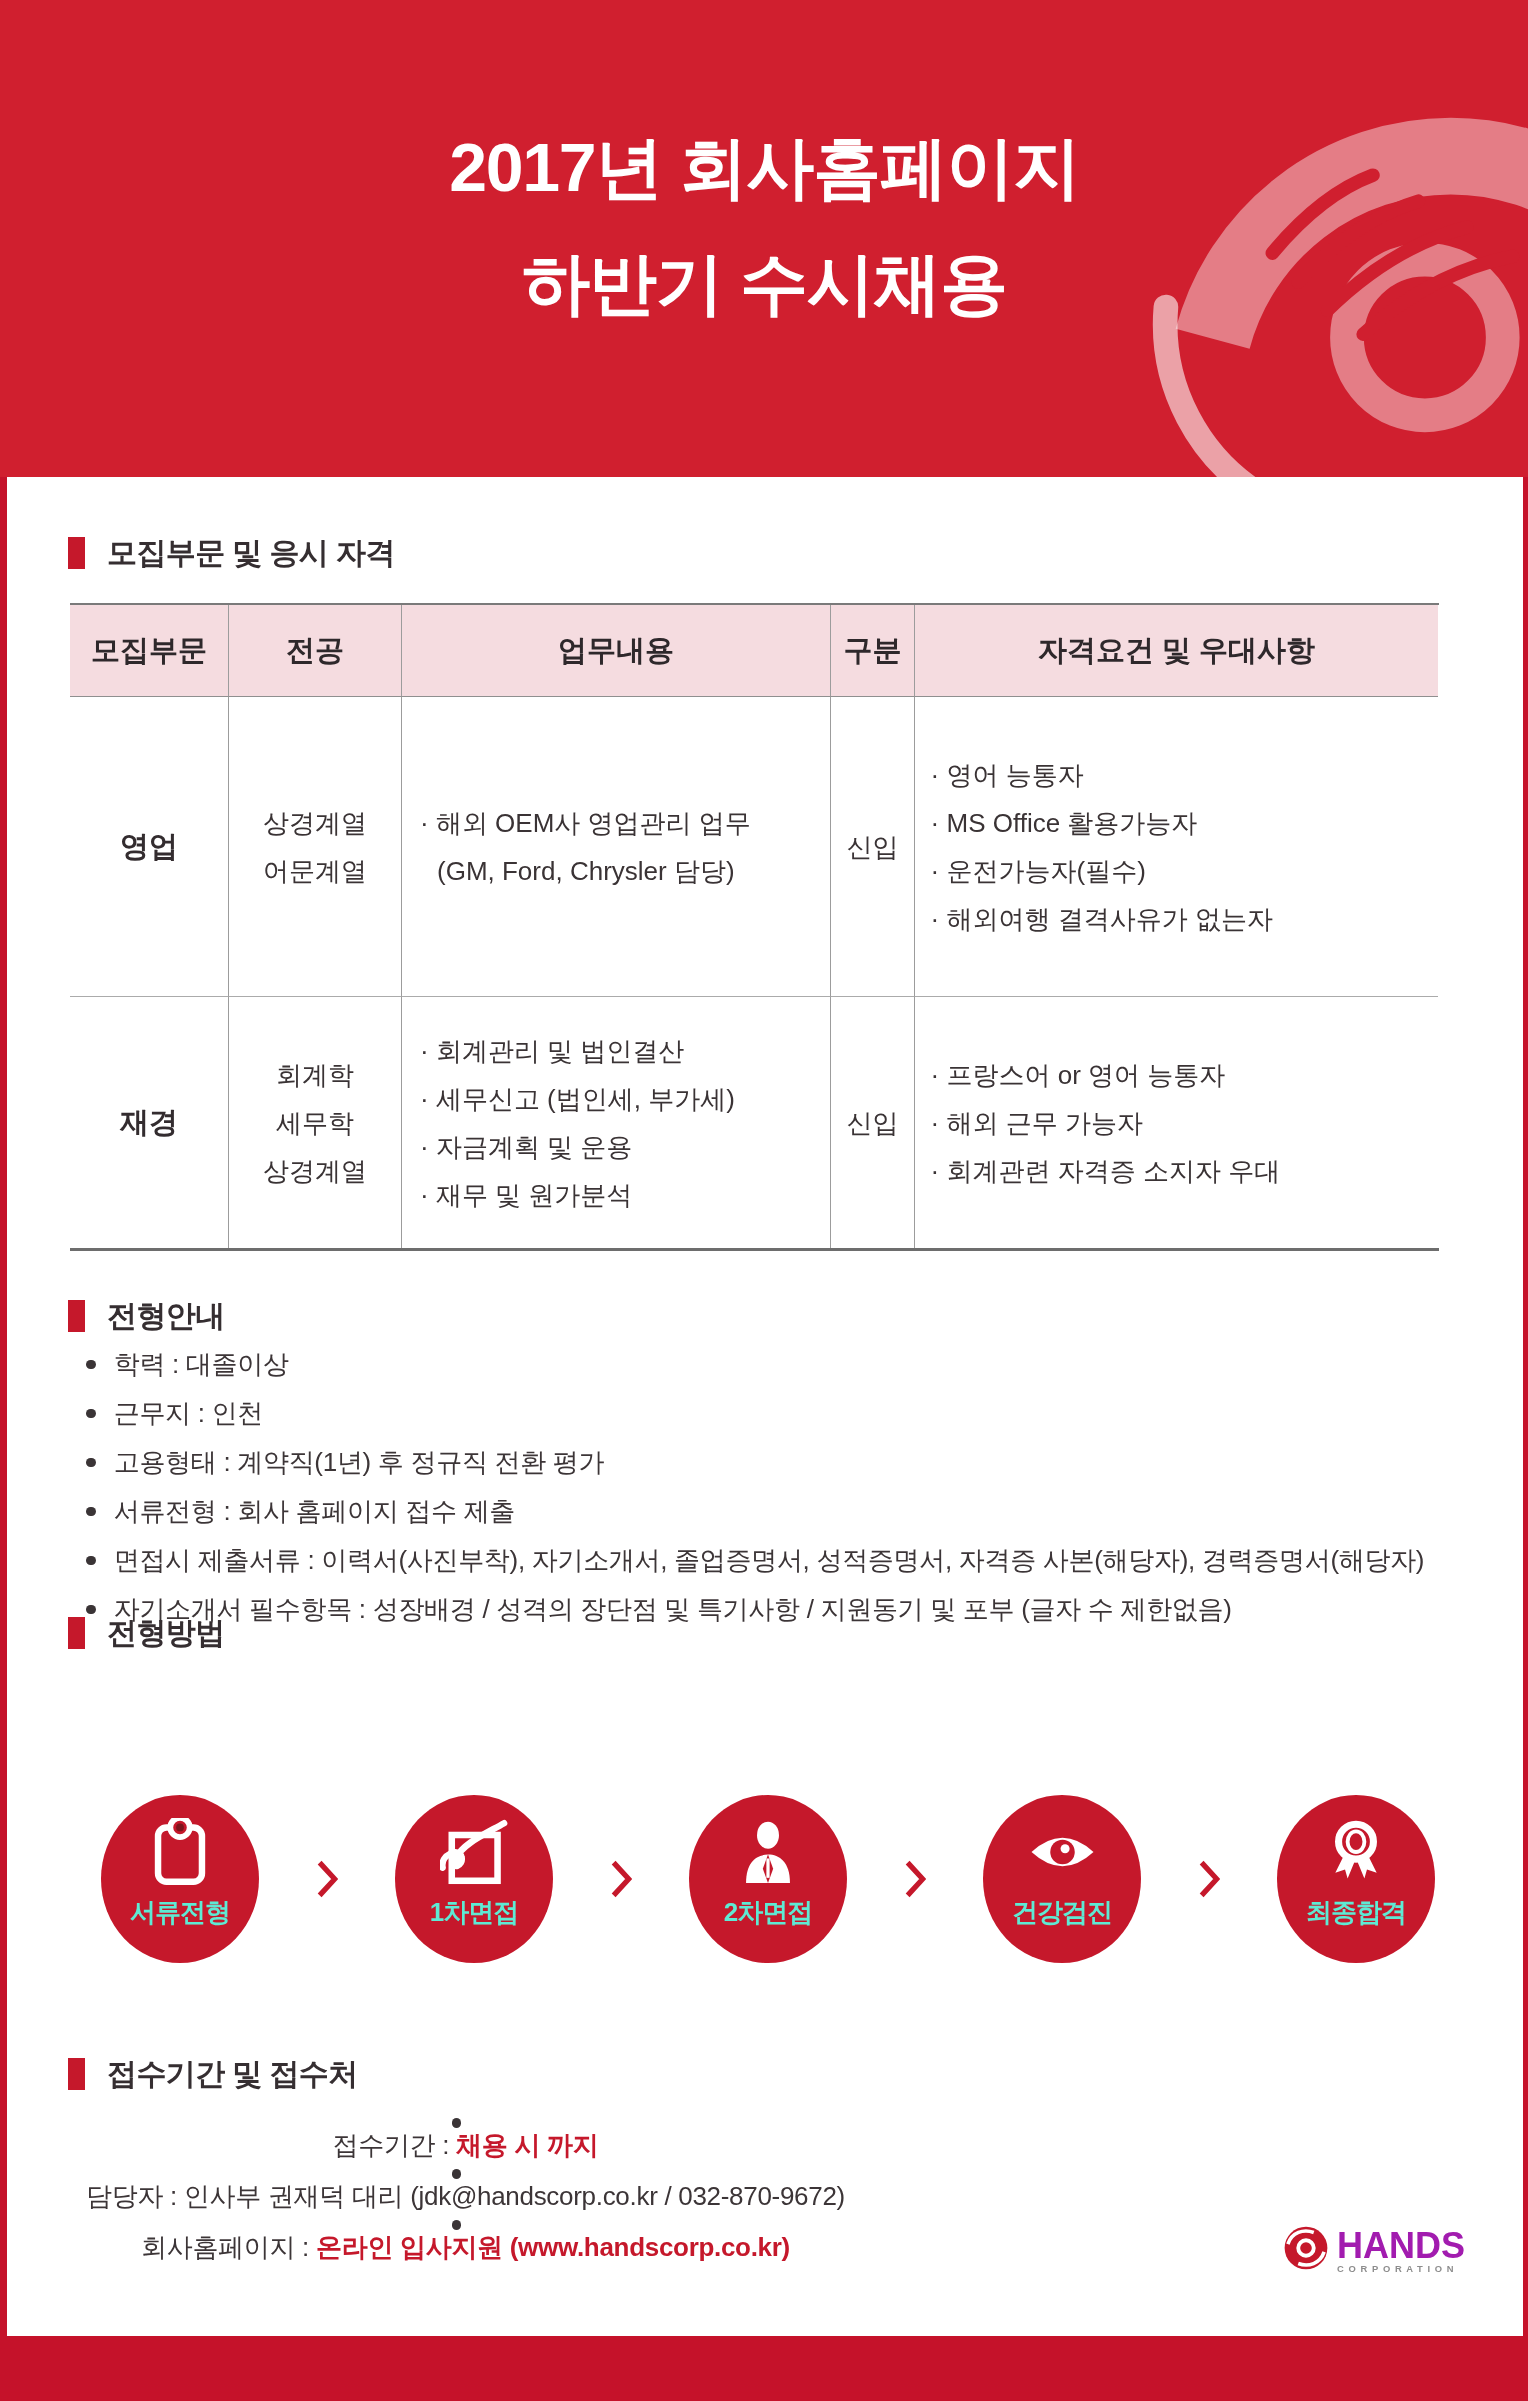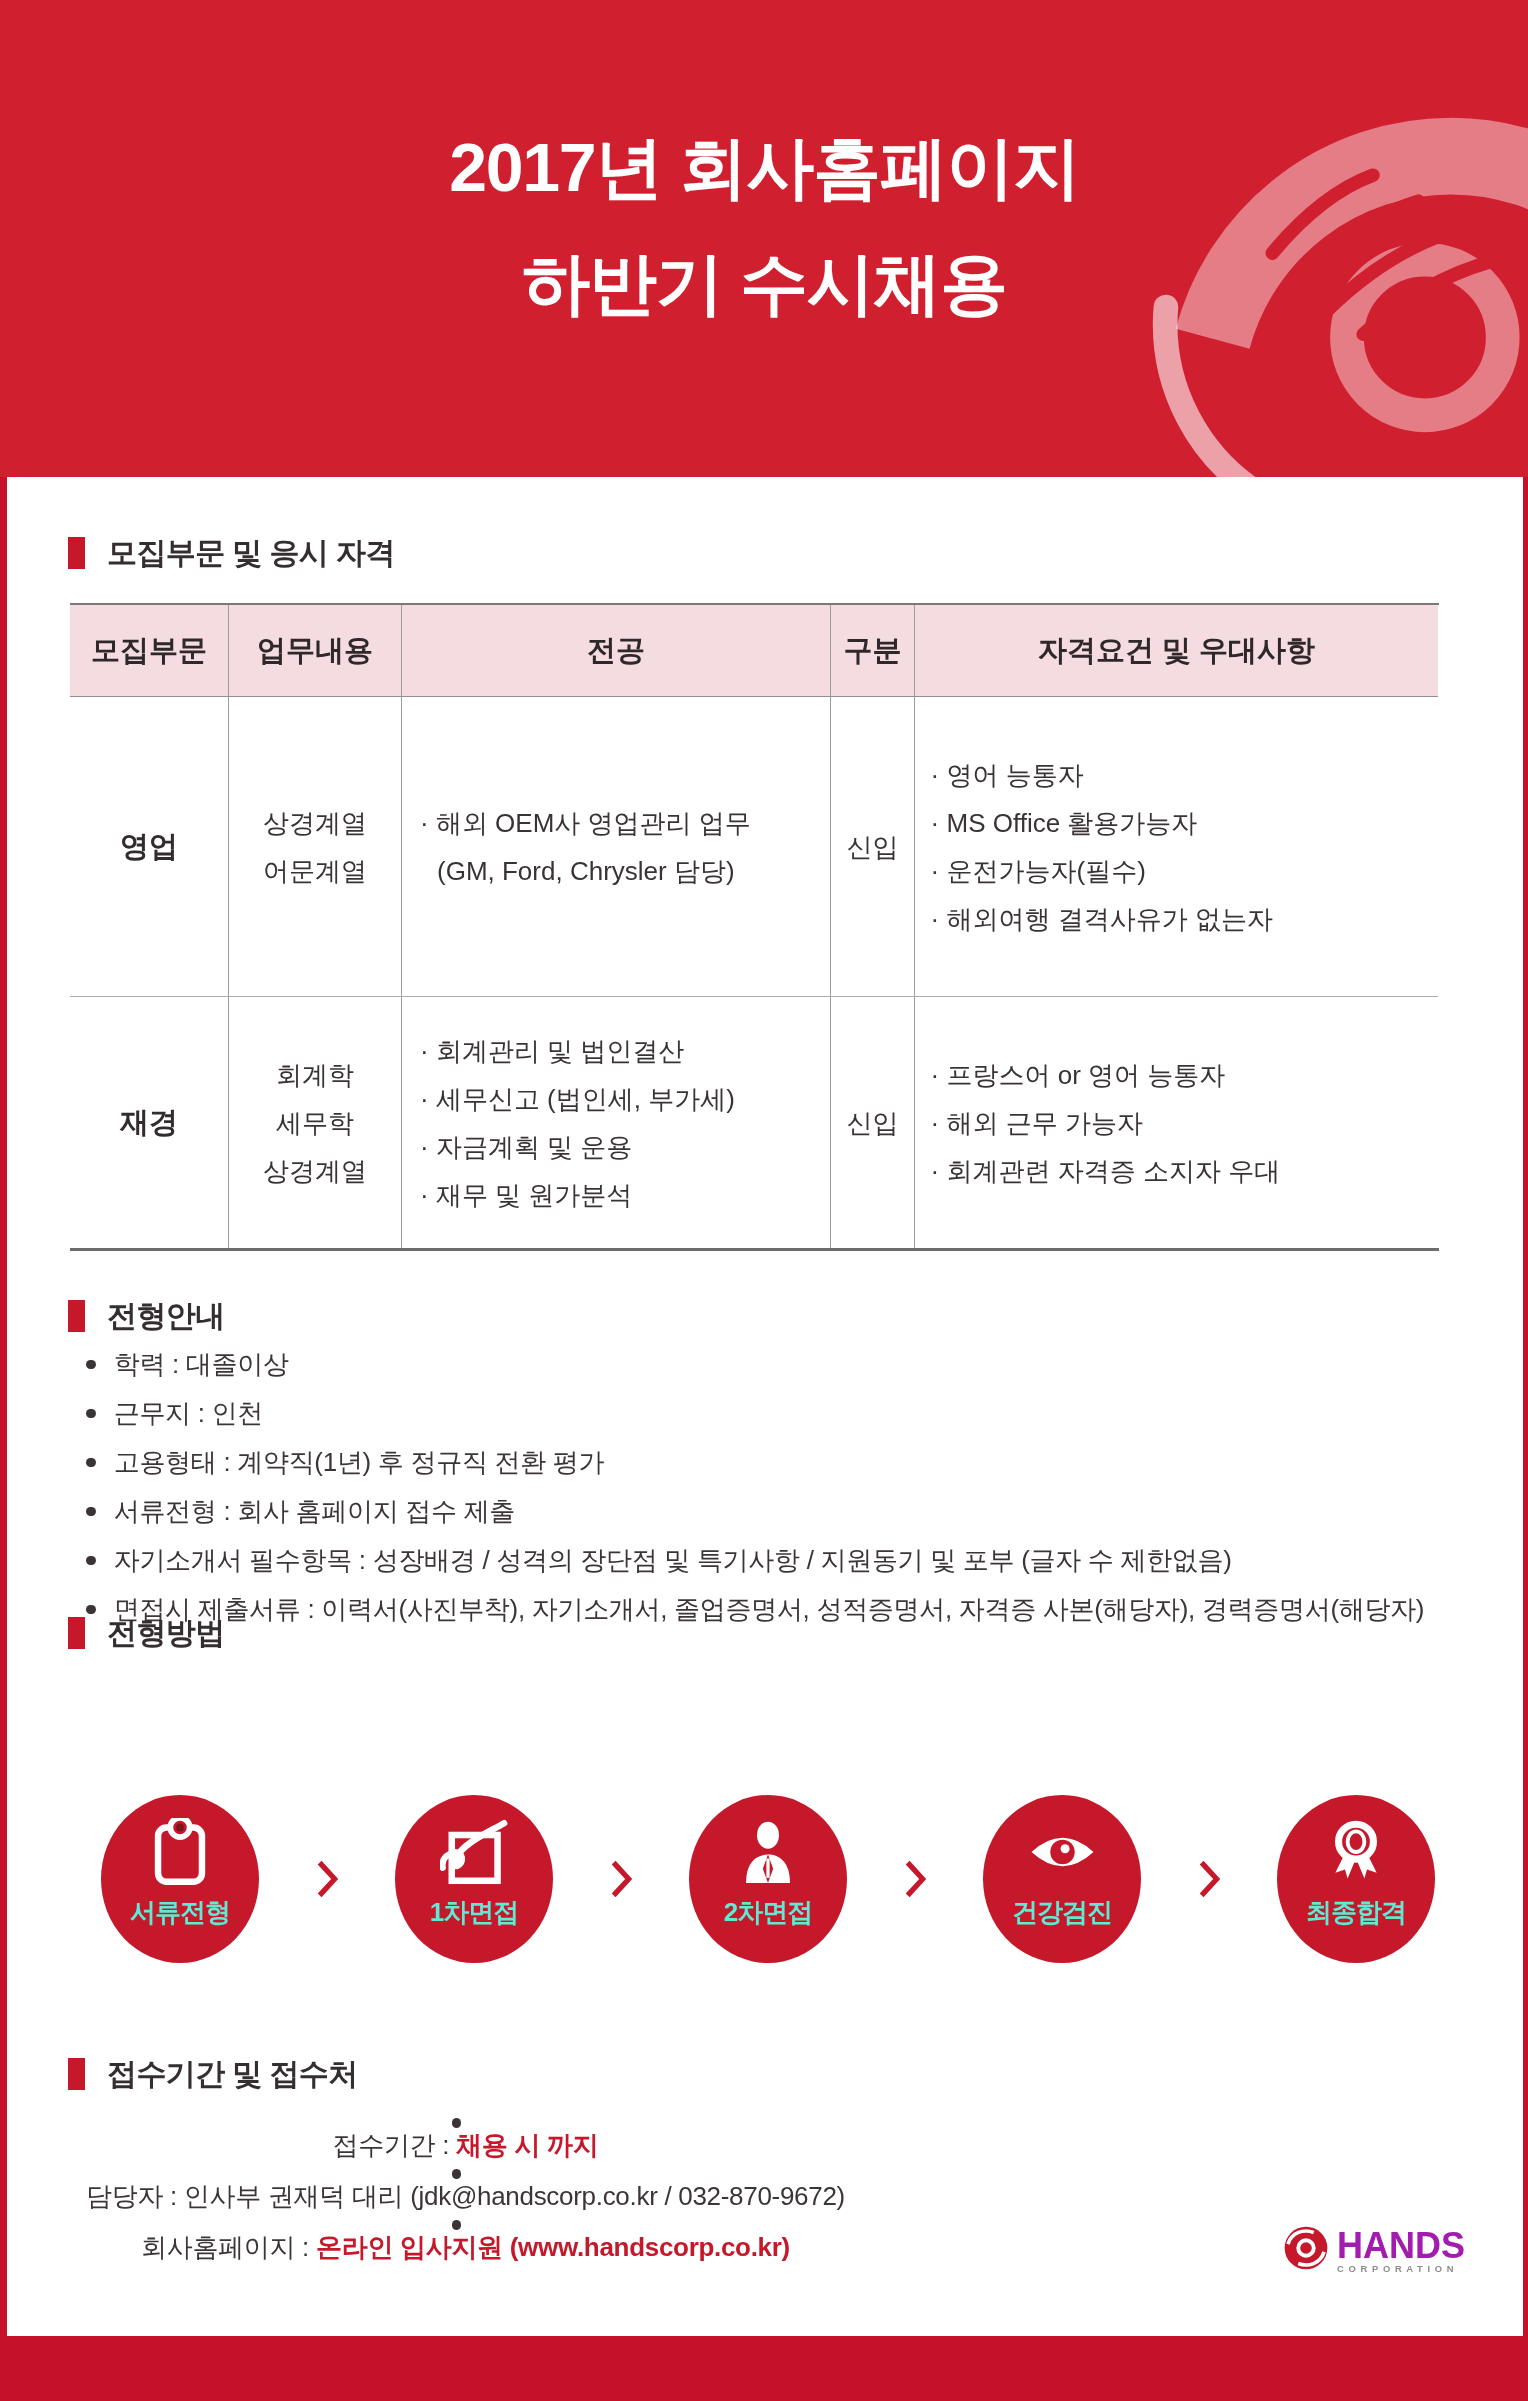--- a/index.html
+++ b/index.html
@@ -94,22 +94,22 @@
   <div class="edge right"></div>
 
   <div class="sec-head" style="top:536px;">
     <span class="sec-square"></span>
     <span class="sec-title">모집부문 및 응시 자격</span>
   </div>
 
   <div class="rtable">
 
     <div class="cell head">모집부문</div>
+    <div class="cell head">전공</div>
     <div class="cell head">업무내용</div>
-    <div class="cell head">전공</div>
     <div class="cell head">구분</div>
     <div class="cell head last">자격요건 및 우대사항</div>
 
     <div class="cell r1">
       <span class="part-label">영업</span>
     </div>
     <div class="cell r1">
       <div class="line">상경계열</div>
       <div class="line">어문계열</div>
     </div>
@@ -168,25 +168,25 @@
     <li>
         <span class="dot"></span>
         <span class="btext">고용형태 : 계약직(1년) 후 정규직 전환 평가</span>
       </li>
     <li>
         <span class="dot"></span>
         <span class="btext">서류전형 : 회사 홈페이지 접수 제출</span>
       </li>
     <li>
         <span class="dot"></span>
+        <span class="btext">면접시 제출서류 : 이력서(사진부착), 자기소개서, 졸업증명서, 성적증명서, 자격증 사본(해당자), 경력증명서(해당자)</span>
+      </li>
+    <li>
+        <span class="dot"></span>
         <span class="btext">자기소개서 필수항목 : 성장배경 / 성격의 장단점 및 특기사항 / 지원동기 및 포부 (글자 수 제한없음)</span>
-      </li>
-    <li>
-        <span class="dot"></span>
-        <span class="btext">면접시 제출서류 : 이력서(사진부착), 자기소개서, 졸업증명서, 성적증명서, 자격증 사본(해당자), 경력증명서(해당자)</span>
       </li>
   </ul>
 
   <div class="sec-head" style="top:1616px;">
     <span class="sec-square"></span>
     <span class="sec-title">전형방법</span>
   </div>
 
   <div class="process">
 

